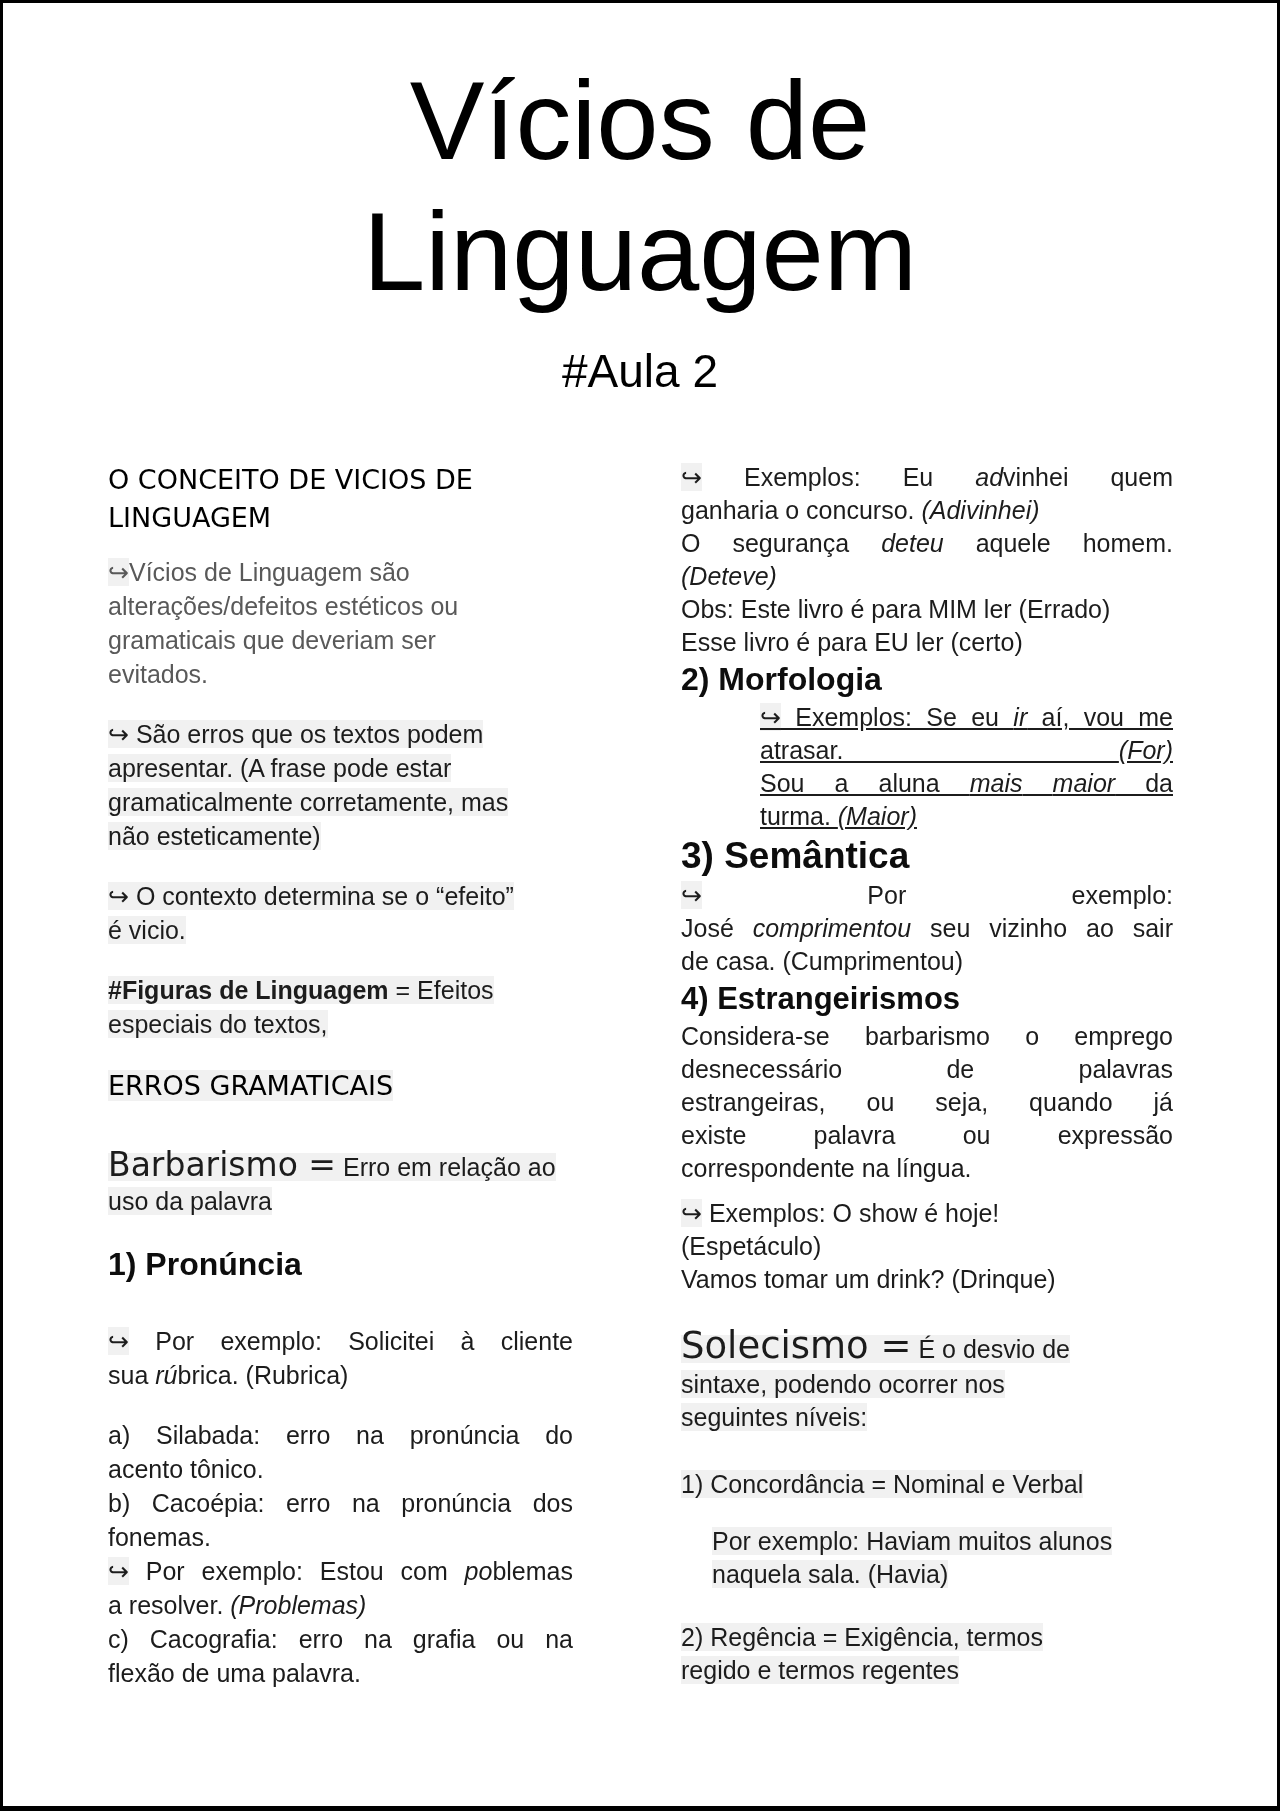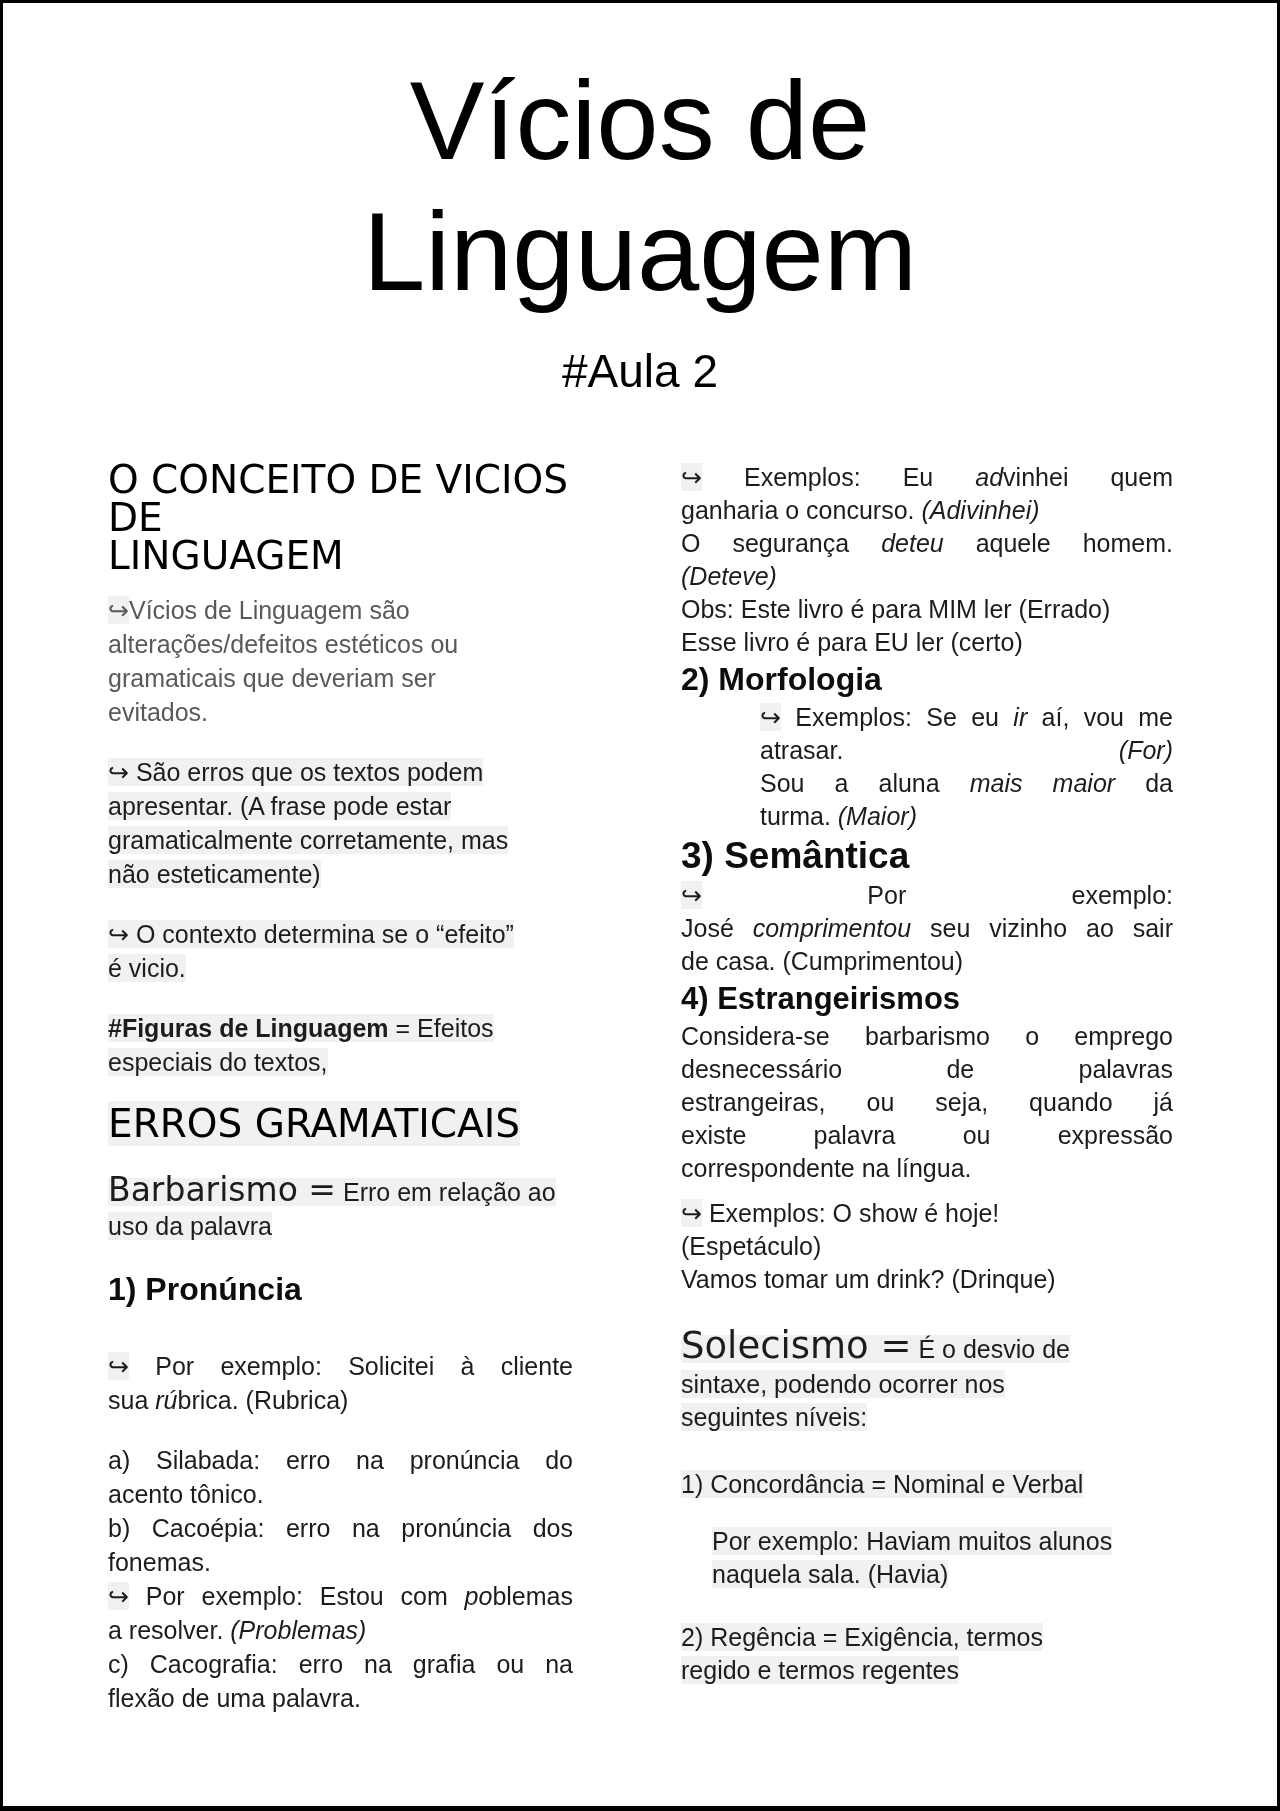--- a/index.html
+++ b/index.html
@@ -43,34 +43,34 @@
   .col-right .para{line-height:33px;margin:0;}
   .line{display:block;}
   .jl{display:block;text-align:justify;text-align-last:justify;}
   .hl{background:#f1f1f1;}
   .gray{color:#595959;}
   em{font-style:italic;}
   b{font-weight:700;}
 
   .h-caps{
     font-family:"DejaVu Sans",sans-serif;
-    font-size:39px;line-height:38px;font-weight:400;color:#000;
+    font-size:27px;line-height:38px;font-weight:400;color:#000;
     margin:0 0 18px 0;
   }
-  .h-caps.single{margin-bottom:28px;}
+  .h-caps.single{margin-bottom:41px;}
   .h-num{font-size:32px;line-height:40px;font-weight:700;color:#0d0d0d;margin:0;}
   .h-pron{margin:4px 0 40px 0;}
   .h-morf{margin:0 0 2px 0;}
   .h-sem{font-size:37px;line-height:46px;margin:0;}
   .h-estr{font-size:31px;line-height:42px;margin:0;}
 
   .big-term{font-family:"DejaVu Sans",sans-serif;font-size:33px;line-height:38px;}
   .sol-term{font-family:"DejaVu Sans",sans-serif;font-size:37px;line-height:44px;}
 
-  .indent{margin-left:79px;width:413px;}
+  .indent{margin-left:79px;width:413px;text-decoration:underline;}
 
   .mb0{margin-bottom:0 !important;}
   .mb12{margin-bottom:12px !important;}
   .mb24{margin-bottom:24px !important;}
   .mb28{margin-bottom:28px !important;}
   .mb30{margin-bottom:30px !important;padding-left:31px;}
   .mb34{margin-bottom:34px !important;}
   .arrow{white-space:pre;}
 </style>
 </head>

